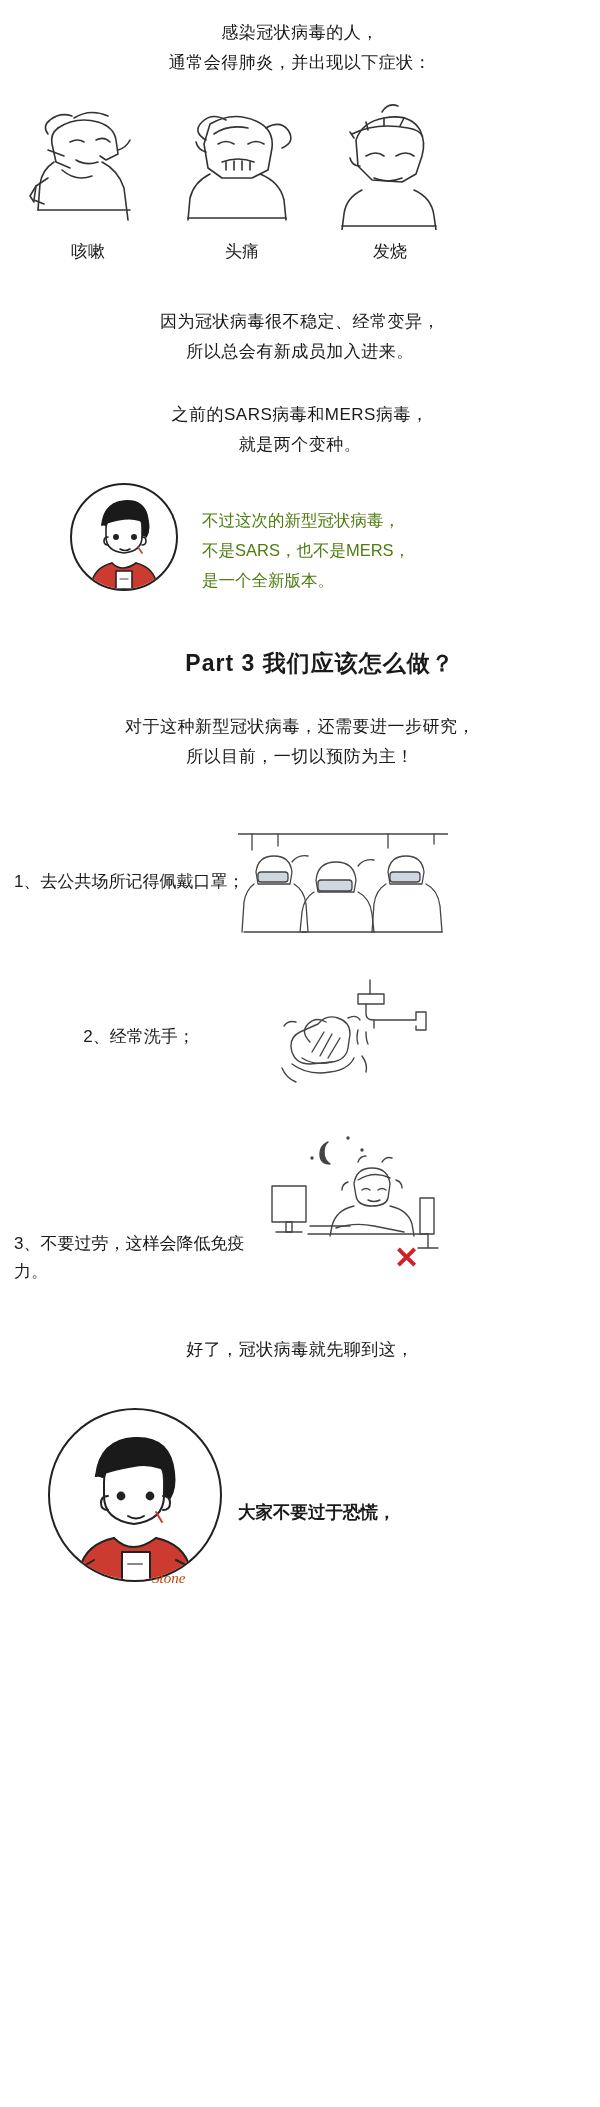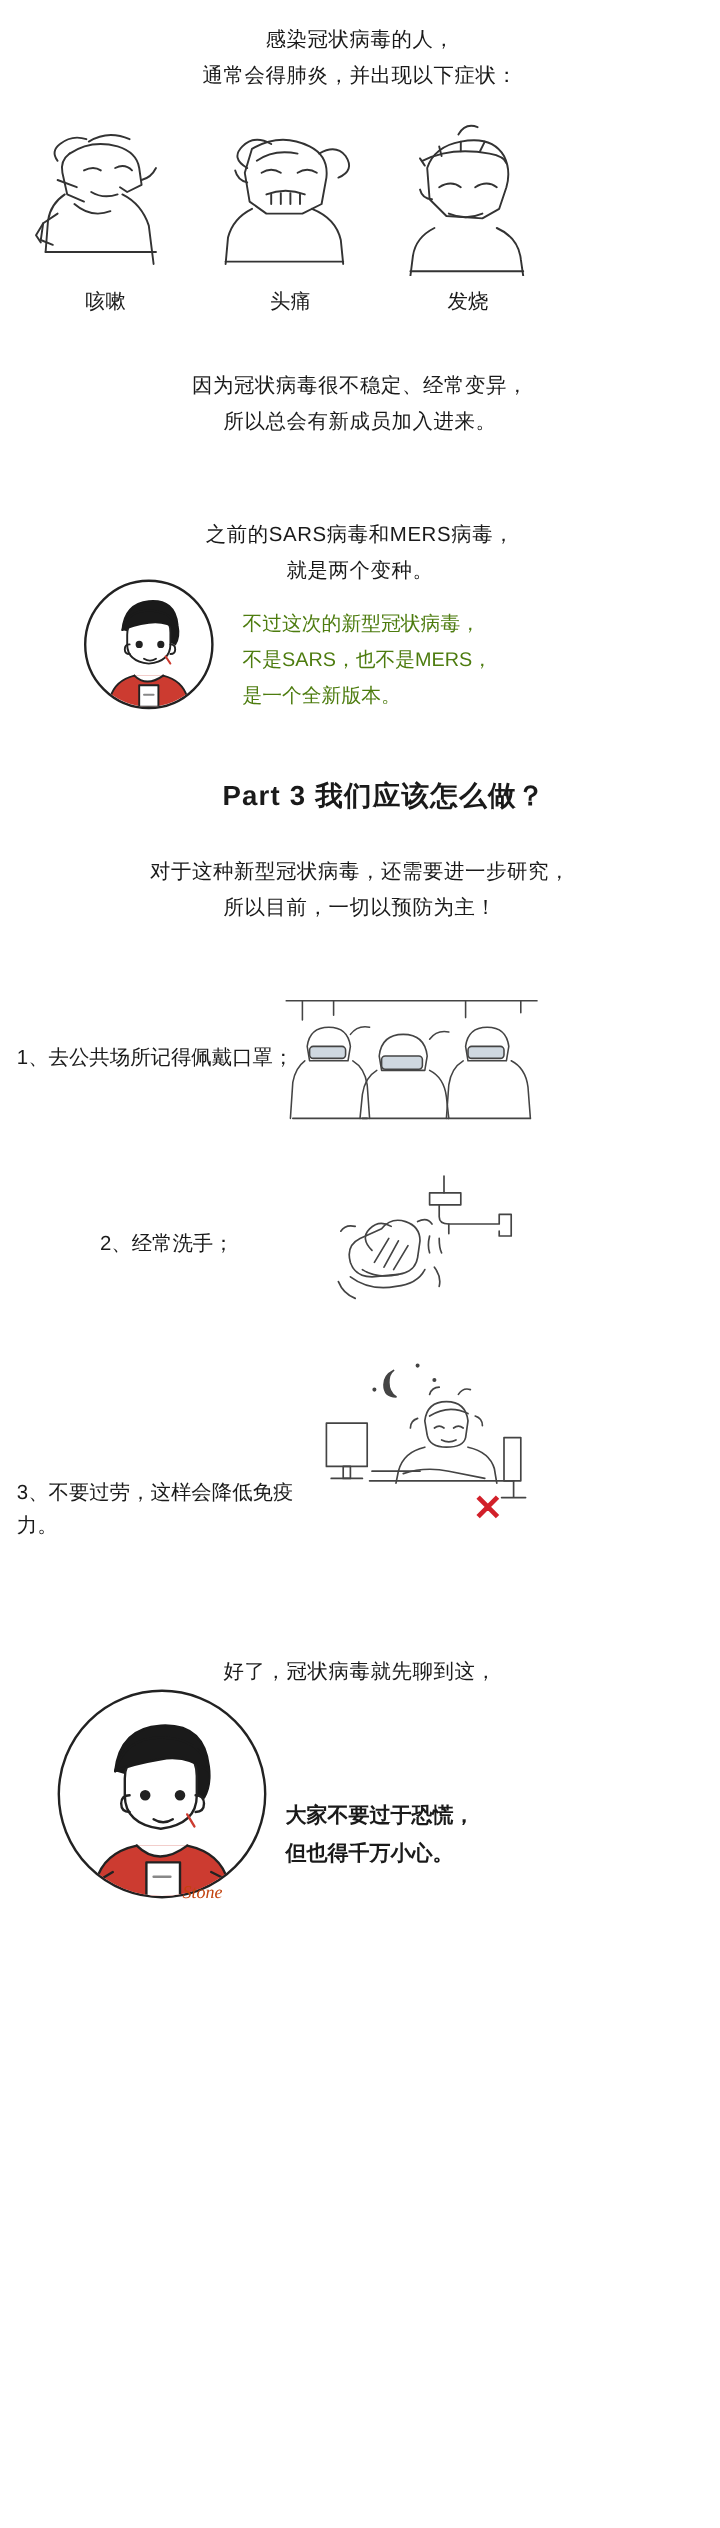--- a/index.html
+++ b/index.html
@@ -156,21 +156,21 @@
   <div class="blk" style="top:240px;">
     <div class="label" style="position:absolute;left:18px;width:140px;">咳嗽</div>
     <div class="label" style="position:absolute;left:172px;width:140px;">头痛</div>
     <div class="label" style="position:absolute;left:320px;width:140px;">发烧</div>
   </div>
 
   <div class="blk center-text" style="top:307px;">
     <div>因为冠状病毒很不稳定、经常变异，</div>
     <div>所以总会有新成员加入进来。</div>
   </div>
-  <div class="blk center-text" style="top:400px;margin-top:31px;">
+  <div class="blk center-text" style="top:400px;">
     <div>之前的SARS病毒和MERS病毒，</div>
     <div>就是两个变种。</div>
   </div>
 
   <div class="avatar" style="left:70px;top:483px;width:104px;height:104px;">
     <svg viewBox="0 0 104 104" width="104" height="104">
       <g fill="none" stroke="#222" stroke-width="1.6" stroke-linecap="round" stroke-linejoin="round">
         <path d="M30 40 q2 -22 22 -24 q22 -2 24 20 q2 10 -2 16" fill="#1a1a1a" stroke="#1a1a1a"></path>
         <path d="M34 44 q0 -14 18 -16 q18 -2 18 14 l0 10 q0 14 -18 16 q-18 -2 -18 -16 z" fill="#fff" stroke="#222"></path>
         <path d="M30 40 q4 -16 22 -16 q20 0 24 16 q-10 -8 -24 -6 q-14 2 -22 6 z" fill="#1a1a1a" stroke="#1a1a1a"></path>
@@ -275,21 +275,21 @@
         <path d="M158 70 l14 0 0 36 -14 0 z"></path>
         <path d="M166 106 l0 14 M156 120 l20 0"></path>
 
         <path d="M48 98 l40 0"></path>
         <path d="M96 34 q2 -6 8 -6 M120 34 q4 -6 10 -4"></path>
       </g>
     </svg>
   </div>
   <div class="xmark" style="left:394px;top:1243px;">✕</div>
 
-  <div class="blk center-text" style="top:1378px;">好了，冠状病毒就先聊到这，</div>
+  <div class="blk center-text" style="top:1335px;">好了，冠状病毒就先聊到这，</div>
 
   <div class="avatar" style="left:48px;top:1408px;width:170px;height:170px;">
     <svg viewBox="0 0 170 170" width="170" height="170">
       <g fill="none" stroke="#222" stroke-width="2" stroke-linecap="round" stroke-linejoin="round">
         <path d="M46 66 q4 -36 38 -38 q36 -2 40 34 q2 16 -4 26" fill="#1a1a1a" stroke="#1a1a1a"></path>
         <path d="M54 72 q0 -24 30 -26 q30 -2 30 24 l0 16 q0 24 -30 28 q-30 -4 -30 -28 z" fill="#fff" stroke="#222"></path>
         <path d="M46 66 q8 -28 38 -28 q34 0 40 28 q-18 -14 -40 -10 q-24 4 -38 10 z" fill="#1a1a1a" stroke="#1a1a1a"></path>
         <circle cx="71" cy="86" r="3.4" fill="#222"></circle>
         <circle cx="100" cy="86" r="3.4" fill="#222"></circle>
         <path d="M78 106 q8 5 16 0"></path>
@@ -299,18 +299,17 @@
         <path d="M64 128 q18 18 42 0" fill="#fff" stroke="#222"></path>
         <path d="M72 142 l0 30 28 0 0 -30 z" fill="#fff" stroke="#222"></path>
         <path d="M78 154 l14 0" stroke="#888"></path>
         <path d="M106 102 l6 10" stroke="#cc3b30"></path>
         <path d="M44 150 l-10 6 M126 150 l12 6" stroke="#222"></path>
       </g>
     </svg>
   </div>
   <div class="bold-speech" style="position:absolute;left:238px;top:1452px;width:280px;">
     <div>大家不要过于恐慌，</div>
-    <div>但也得千万小心。</div>
   </div>
 
   <div class="sig" style="left:152px;top:1570px;">Stone</div>
 
 </div>
 
 </body></html>

